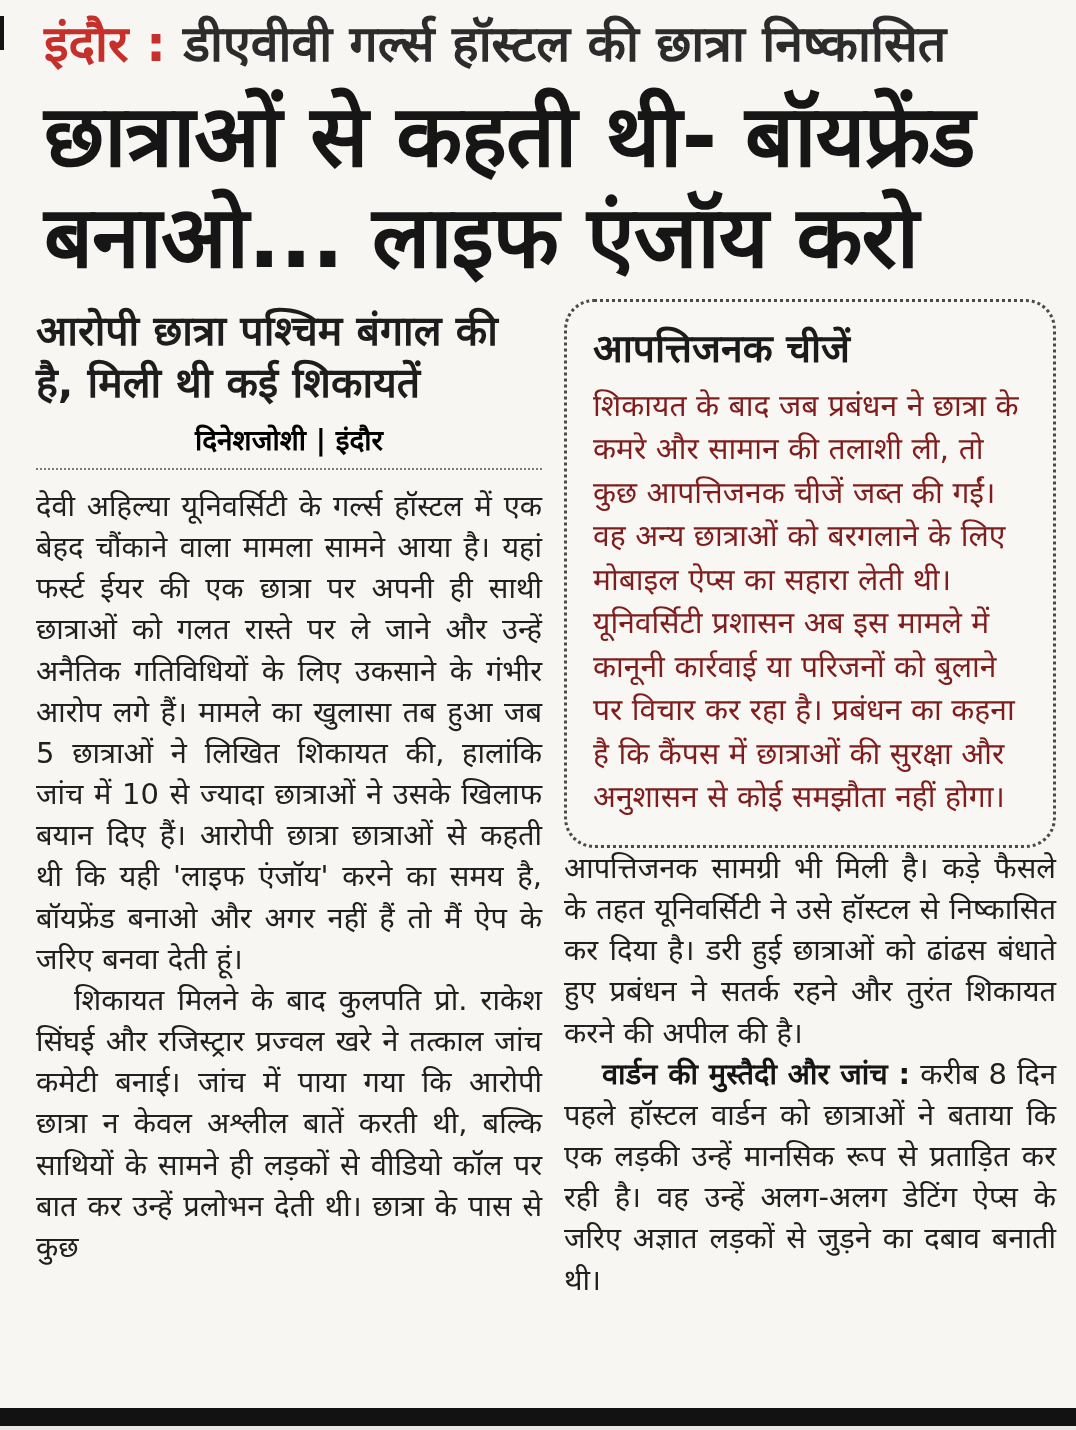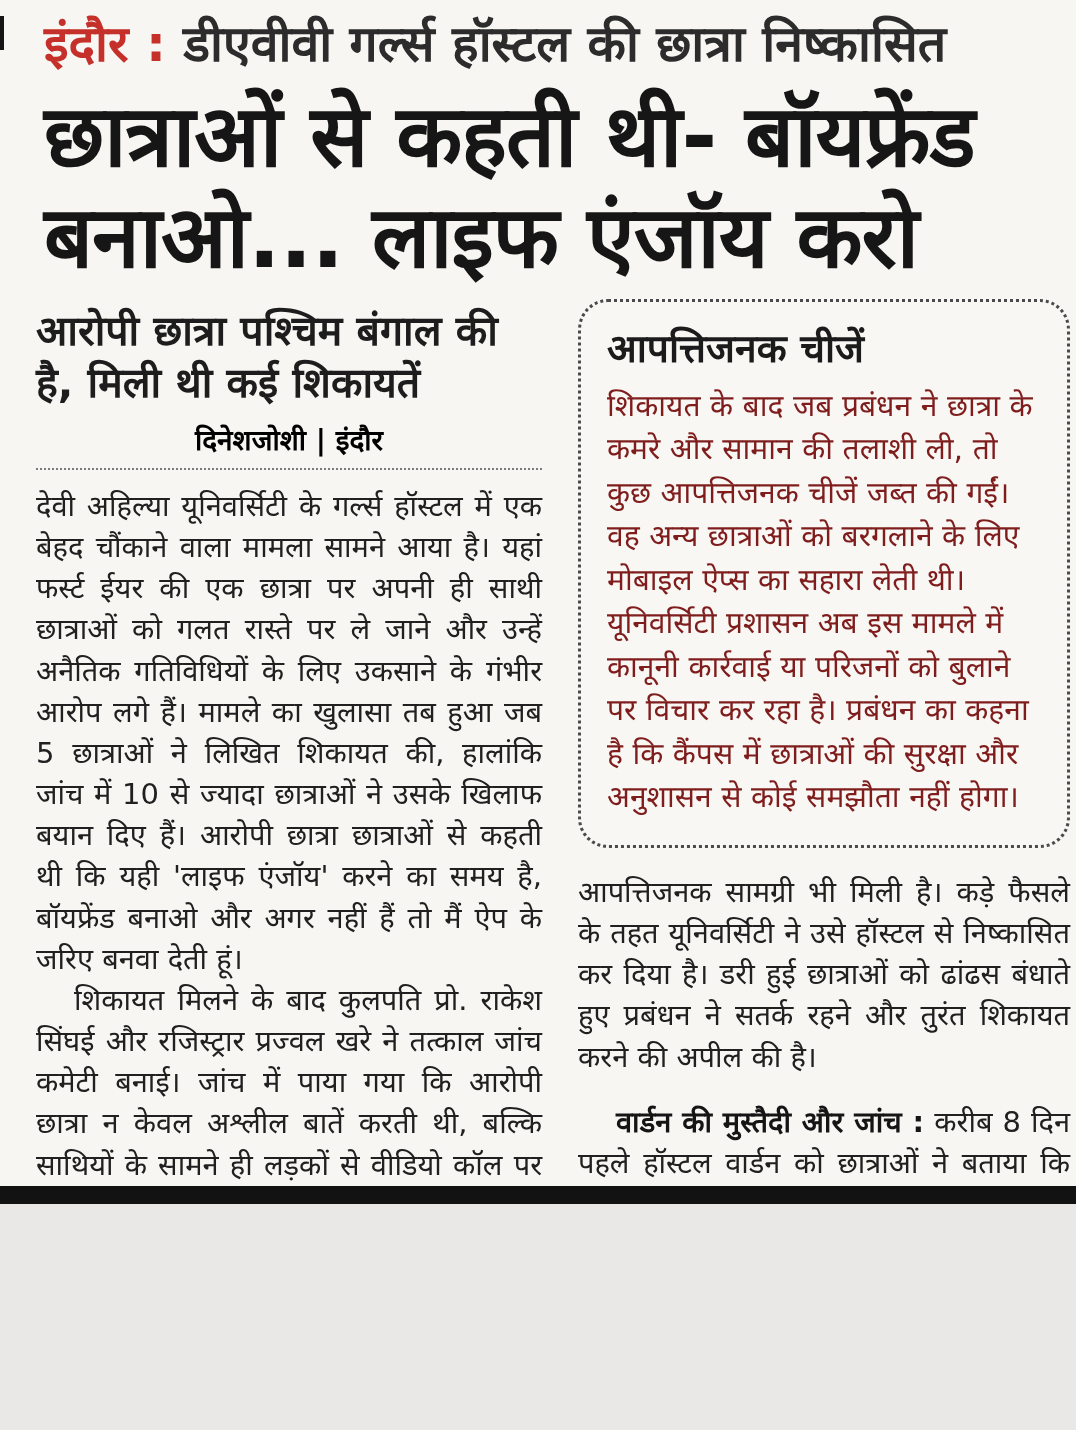--- a/index.html
+++ b/index.html
@@ -2,21 +2,21 @@
 <html lang="hi"><head>
 <meta charset="utf-8">
 <style>
   html,body{margin:0;padding:0;}
   body{
     font-family:"DejaVu Sans","Liberation Sans",sans-serif;
     background:#e9e8e6;
   }
   .page{
     position:relative;
-    width:1076px;height:1204px;
+    width:1076px;height:1426px;
     margin:0 auto;
     background:#f7f6f3;
     overflow:hidden;
     color:#1f1f1f;
   }
   .edge-sliver{
     position:absolute;left:0;top:16px;width:4px;height:34px;background:#151515;
   }
   header{padding:16px 40px 0 44px;}
   .kicker{
@@ -26,21 +26,21 @@
     white-space:nowrap;
   }
   .kicker .red{color:#c5302b;}
   .headline{
     margin:14px 0 0;
     font-size:86px;font-weight:800;line-height:1.18;
     color:#161616;letter-spacing:-1px;
   }
   .headline span{display:block;}
   .columns{
-    display:flex;gap:36px;
+    display:flex;gap:22px;
     padding:6px 28px 0 36px;
     margin-top:4px;
   }
   .col-left{width:506px;flex:none;}
   .col-right{width:492px;flex:none;}
   .subheading{
     margin:6px 0 2px;
     font-size:41px;font-weight:800;line-height:1.28;
     color:#1d1d1d;
   }
@@ -67,21 +67,21 @@
   .info-box h3{
     margin:0 0 10px;
     font-size:39px;font-weight:800;line-height:1.28;color:#1b1b1b;
   }
   .info-box h3 span{display:block;}
   .info-box p{
     margin:0;
     font-size:30px;line-height:1.45;
     text-align:left;color:#7f1d1d;
   }
-  .col-right .body{margin-top:24px;}
+  .col-right .body{margin-top:0;}
   .runin{font-weight:800;color:#151515;}
   .bottom-bar{
     position:absolute;left:0;right:0;bottom:0;height:18px;background:#121212;
   }
 </style>
 </head>
 <body>
 
 <div class="page">
 

